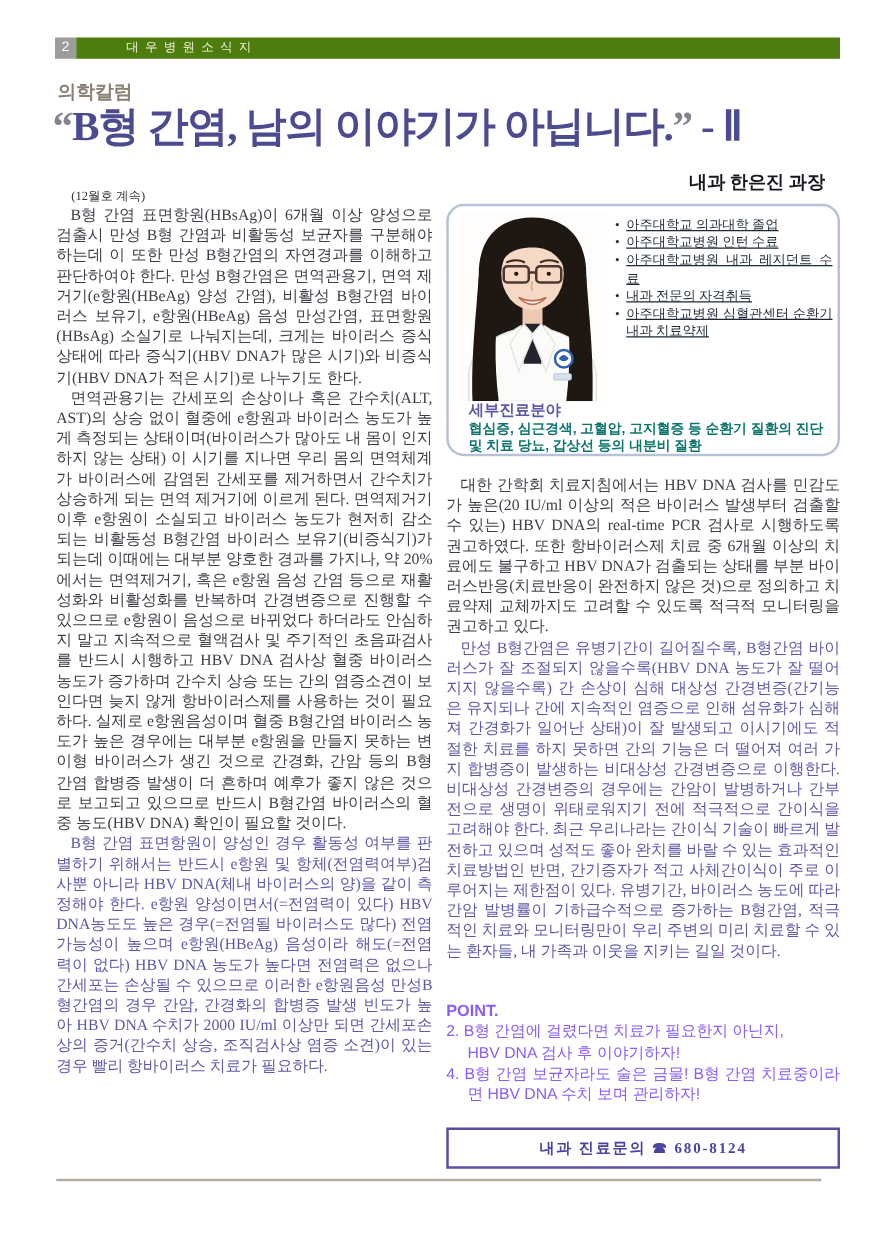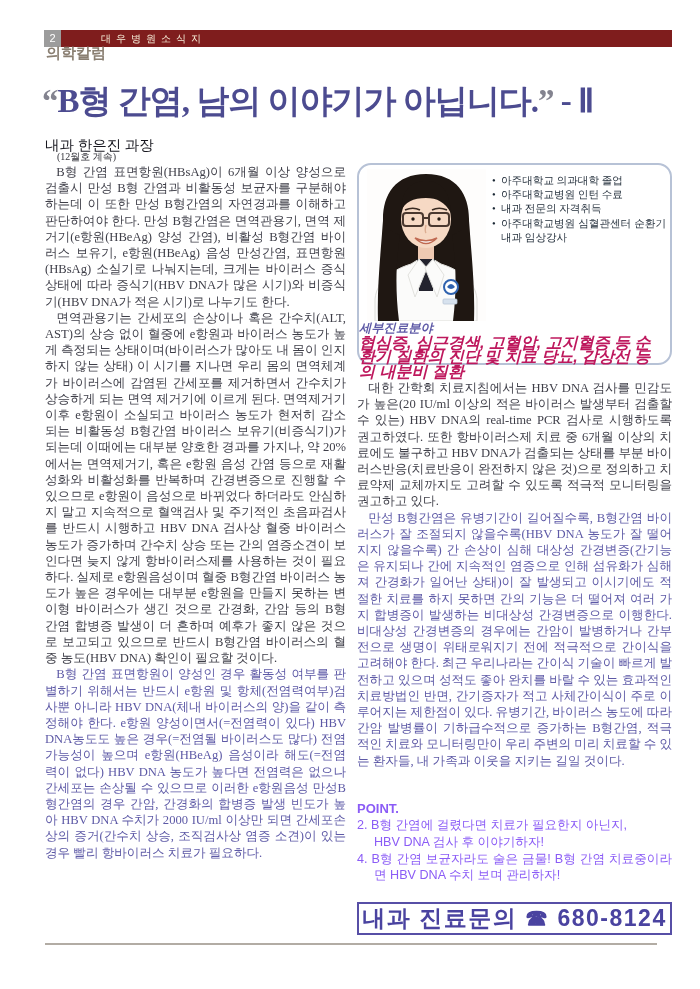--- a/index.html
+++ b/index.html
@@ -3,66 +3,66 @@
 <meta charset="utf-8">
 <style>
   * { margin:0; padding:0; box-sizing:border-box; }
   html,body { width:700px; height:989px; background:#ffffff; overflow:hidden; position:relative;
               font-family:"Liberation Serif", serif; }
 
   
   .header-bar { position:absolute; left:44px; top:30px; width:628px; height:17px; display:flex; }
   .page-num { width:17px; height:17px; background:#9c9c9c; color:#ffffff;
               font-family:"Liberation Sans", sans-serif; font-size:11px; line-height:17px; text-align:center; }
-  .bar-rest { flex:1; background:#7f1d1d; color:#f7efda; font-size:10px; line-height:17px;
+  .bar-rest { flex:1; background:#4d7c0f; color:#f7efda; font-size:10px; line-height:17px;
               letter-spacing:5px; padding-left:40px; font-family:"Liberation Sans", sans-serif; }
 
   
-  .column-label { position:absolute; left:46px; top:44px; font-size:15px; font-weight:bold;
+  .column-label { position:absolute; left:46px; top:64px; font-size:15px; font-weight:bold;
                   color:#8a7f72; font-family:"Liberation Sans", sans-serif; }
   .main-title { position:absolute; left:42px; top:79px; width:630px; white-space:nowrap;
                 font-family:Liberation Serif, serif; font-weight:800; font-size:33px;
                 letter-spacing:-1px; color:#4c4b90; }
   .main-title .quote { color:#83838f; }
-  .author { position:absolute; left:45px; top:136px; width:615px; text-align:left;
-            font-size:14.5px; font-weight:normal; color:#17171f; }
+  .author { position:absolute; left:45px; top:136px; width:615px; text-align:right;
+            font-size:14.5px; font-weight:bold; color:#17171f; }
   .continuation-note { position:absolute; left:57px; top:150px; font-size:10px; color:#33333a; }
 
   
   .left-col { position:absolute; left:45px; top:164px; width:301px; height:775px; overflow:hidden; }
   .right-col { position:absolute; left:357px; top:380px; width:315px; height:420px; overflow:hidden; }
   .section-heading { font-size:15px; font-weight:bold; color:#1a1a22; padding-left:6px; margin-bottom:4px; }
   .para { font-size:12.6px; line-height:16.2px; text-align:justify; text-indent:0.9em; color:#3e3e48; }
   .para.purple { color:#5d59a6; }
 
   
   .profile-box { position:absolute; left:357px; top:163px; width:315px; height:202px;
                  border:2px solid #b7c2d6; border-radius:14px; background:#ffffff; }
   .photo { position:absolute; left:8px; top:4px; width:119px; height:152px; overflow:hidden; }
   .credentials { position:absolute; left:133px; top:9px; width:174px; list-style:none;
                  font-size:10.6px; line-height:14.2px; color:#1d2936; }
-  .credentials li { position:relative; padding-left:9px; text-align:justify; }
+  .credentials li { position:relative; padding-left:9px; text-align:justify;text-decoration:underline; }
   .credentials li::before { content:"•"; position:absolute; left:0; top:0; }
-  .specialty { position:absolute; left:0; top:156px; width:294px;
-               font-family:"Liberation Sans", sans-serif;font-style:italic; }
+  .specialty { position:absolute; left:16px; top:156px; width:294px;
+               font-family:"Liberation Sans", sans-serif; }
   .spec-heading { font-size:12.3px; font-weight:bold; color:#5d59a6; line-height:14.5px; }
-  .spec-text { font-size:16px; font-weight:bold; color:#be185d; line-height:14.8px; }
+  .spec-text { font-size:11px; font-weight:bold; color:#0f766e; line-height:14.8px; }
 
   
   .point { position:absolute; left:357px; top:800px; width:315px; color:#8b5cf6;
            font-family:"Liberation Sans", sans-serif; }
   .point-label { font-size:13px; font-weight:bold; line-height:17px; }
   .point-item { font-size:12.6px; line-height:16.8px; white-space:pre-line;
                 padding-left:1.35em; text-indent:-1.35em; text-align:justify; }
 
   
   .phone-box { position:absolute; left:357px; top:902px; width:315px; height:33px;
                border:2px solid #574fa6; display:flex; align-items:center; justify-content:center; }
-  .phone-text { font-size:23px; font-weight:bold; color:#4a43a0; letter-spacing:1.5px;
-                font-family:Liberation Sans, sans-serif; }
+  .phone-text { font-size:12px; font-weight:bold; color:#4a43a0; letter-spacing:1.5px;
+                font-family:Liberation Serif, serif; }
   .footer-line { position:absolute; left:45px; top:943px; width:612px; height:2px; background:#b2aca4; }
 </style>
 </head>
 <body>
 
 <div class="header-bar">
   <div class="page-num">2</div>
   <div class="bar-rest">대우병원소식지</div>
 </div>
 
@@ -117,22 +117,23 @@
       <path d="M102,52 C105,92 108,118 107,152 L86,152 C90,120 89,92 85,66 C92,64 98,59 102,52 Z" fill="#1f1712"></path>
 
       <circle cx="84" cy="118" r="7" fill="#ffffff" stroke="#2f62ae" stroke-width="2"></circle>
       <path d="M80,118 Q84,112 88,118 Q84,122 80,118 Z" fill="#2f62ae"></path>
       <rect x="76" y="130" width="14" height="5" rx="1" fill="#d7e2ee" stroke="#b9c7d6" stroke-width="0.8"></rect>
     </svg>
   </div>
   <ul class="credentials">
     <li>아주대학교 의과대학 졸업</li>
     <li>아주대학교병원 인턴 수료</li>
+    <li>아주대학교병원 내과 레지던트 수료</li>
     <li>내과 전문의 자격취득</li>
-    <li>아주대학교병원 심혈관센터 순환기 내과 임상강사</li>
+    <li>아주대학교병원 심혈관센터 순환기 내과 치료약제</li>
   </ul>
   <div class="specialty">
     <div class="spec-heading">세부진료분야</div>
     <div class="spec-text">협심증, 심근경색, 고혈압, 고지혈증 등 순환기 질환의 진단 및 치료 당뇨, 갑상선 등의 내분비 질환</div>
   </div>
 </div>
 
 <div class="right-col">
   <p class="para">대한 간학회 치료지침에서는 HBV DNA 검사를 민감도가 높은(20 IU/ml 이상의 적은 바이러스 발생부터 검출할 수 있는) HBV DNA의 real-time PCR 검사로 시행하도록 권고하였다. 또한 항바이러스제 치료 중 6개월 이상의 치료에도 불구하고 HBV DNA가 검출되는 상태를 부분 바이러스반응(치료반응이 완전하지 않은 것)으로 정의하고 치료약제 교체까지도 고려할 수 있도록 적극적 모니터링을 권고하고 있다.</p>
   <p class="para purple">만성 B형간염은 유병기간이 길어질수록, B형간염 바이러스가 잘 조절되지 않을수록(HBV DNA 농도가 잘 떨어지지 않을수록) 간 손상이 심해 대상성 간경변증(간기능은 유지되나 간에 지속적인 염증으로 인해 섬유화가 심해져 간경화가 일어난 상태)이 잘 발생되고 이시기에도 적절한 치료를 하지 못하면 간의 기능은 더 떨어져 여러 가지 합병증이 발생하는 비대상성 간경변증으로 이행한다. 비대상성 간경변증의 경우에는 간암이 발병하거나 간부전으로 생명이 위태로워지기 전에 적극적으로 간이식을 고려해야 한다. 최근 우리나라는 간이식 기술이 빠르게 발전하고 있으며 성적도 좋아 완치를 바랄 수 있는 효과적인 치료방법인 반면, 간기증자가 적고 사체간이식이 주로 이루어지는 제한점이 있다. 유병기간, 바이러스 농도에 따라 간암 발병률이 기하급수적으로 증가하는 B형간염, 적극적인 치료와 모니터링만이 우리 주변의 미리 치료할 수 있는 환자들, 내 가족과 이웃을 지키는 길일 것이다.</p>

